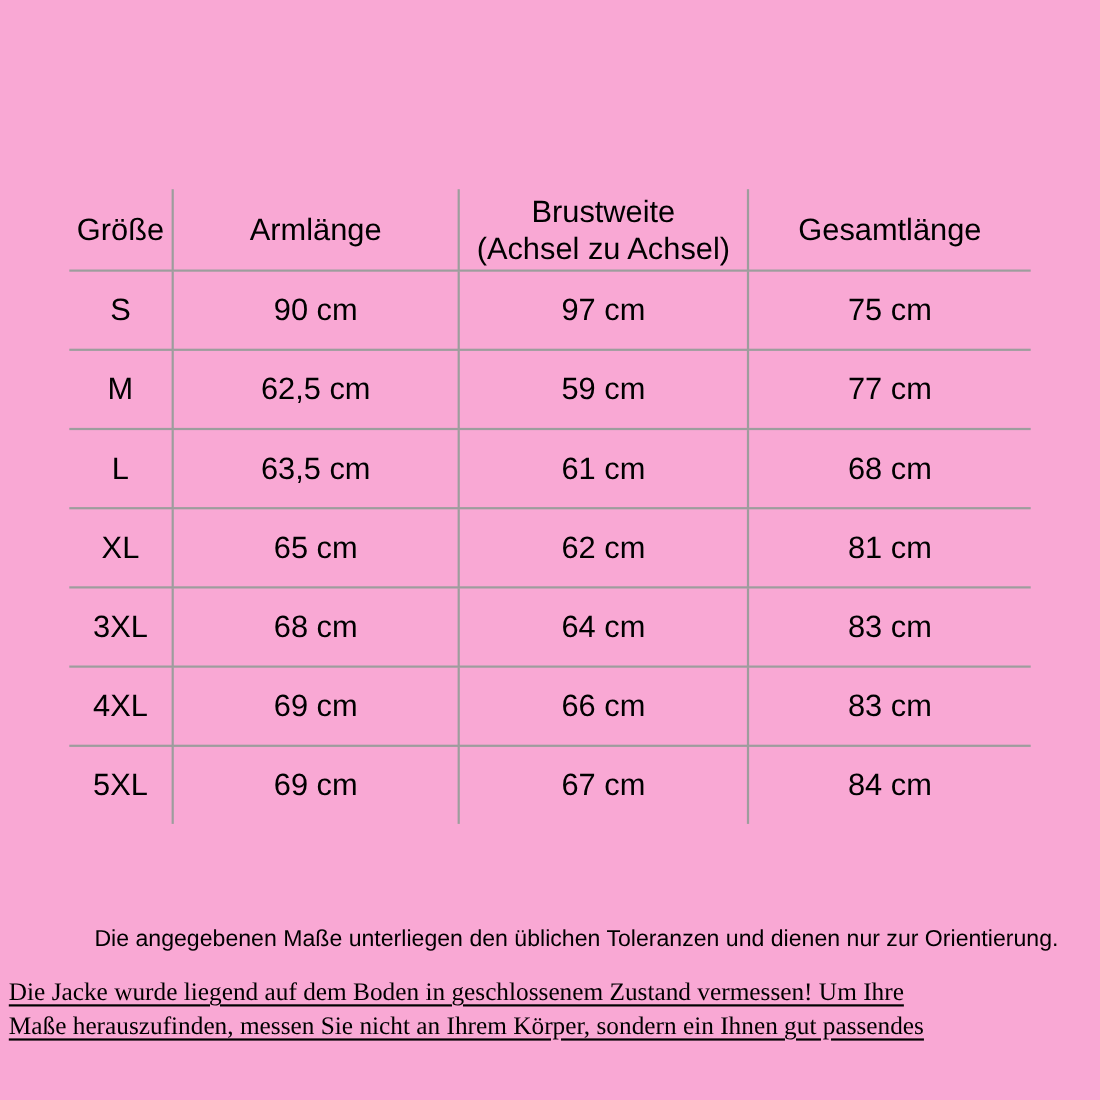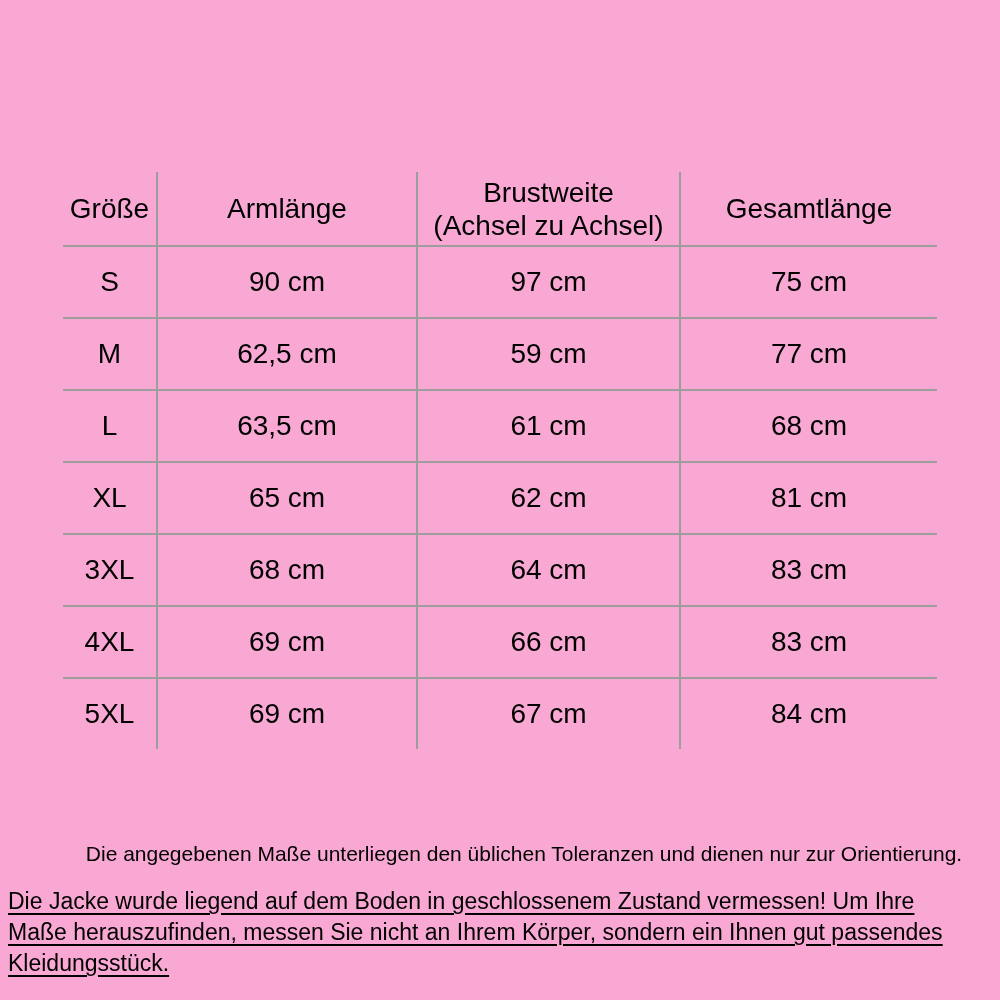--- a/index.html
+++ b/index.html
@@ -53,20 +53,21 @@
     font-size: 21px;
     line-height: 26px;
     padding-left: 24px;
   }
   .measurement-note {
     position: absolute;
     top: 886px;
     left: 8px;
     font-size: 23px;
     line-height: 31px;
+    font-family: Liberation Serif, serif;
   }
   .measurement-note .note-line {
     text-decoration: underline;
     text-decoration-thickness: 2px;
     text-underline-offset: 4px;
   }
 </style>
 </head>
 <body>
 
@@ -143,16 +144,15 @@
         <td>84 cm</td>
       </tr>
     </tbody>
   </table>
 
   <p class="tolerance-note">Die angegebenen Maße unterliegen den üblichen Toleranzen und dienen nur zur Orientierung.</p>
 
   <div class="measurement-note">
     <div class="note-line">Die Jacke wurde liegend auf dem Boden in geschlossenem Zustand vermessen! Um Ihre</div>
     <div class="note-line">Maße herauszufinden, messen Sie nicht an Ihrem Körper, sondern ein Ihnen gut passendes</div>
-    <div class="note-line">Kleidungsstück.</div>
   </div>
 
 </div>
 
 </body></html>

